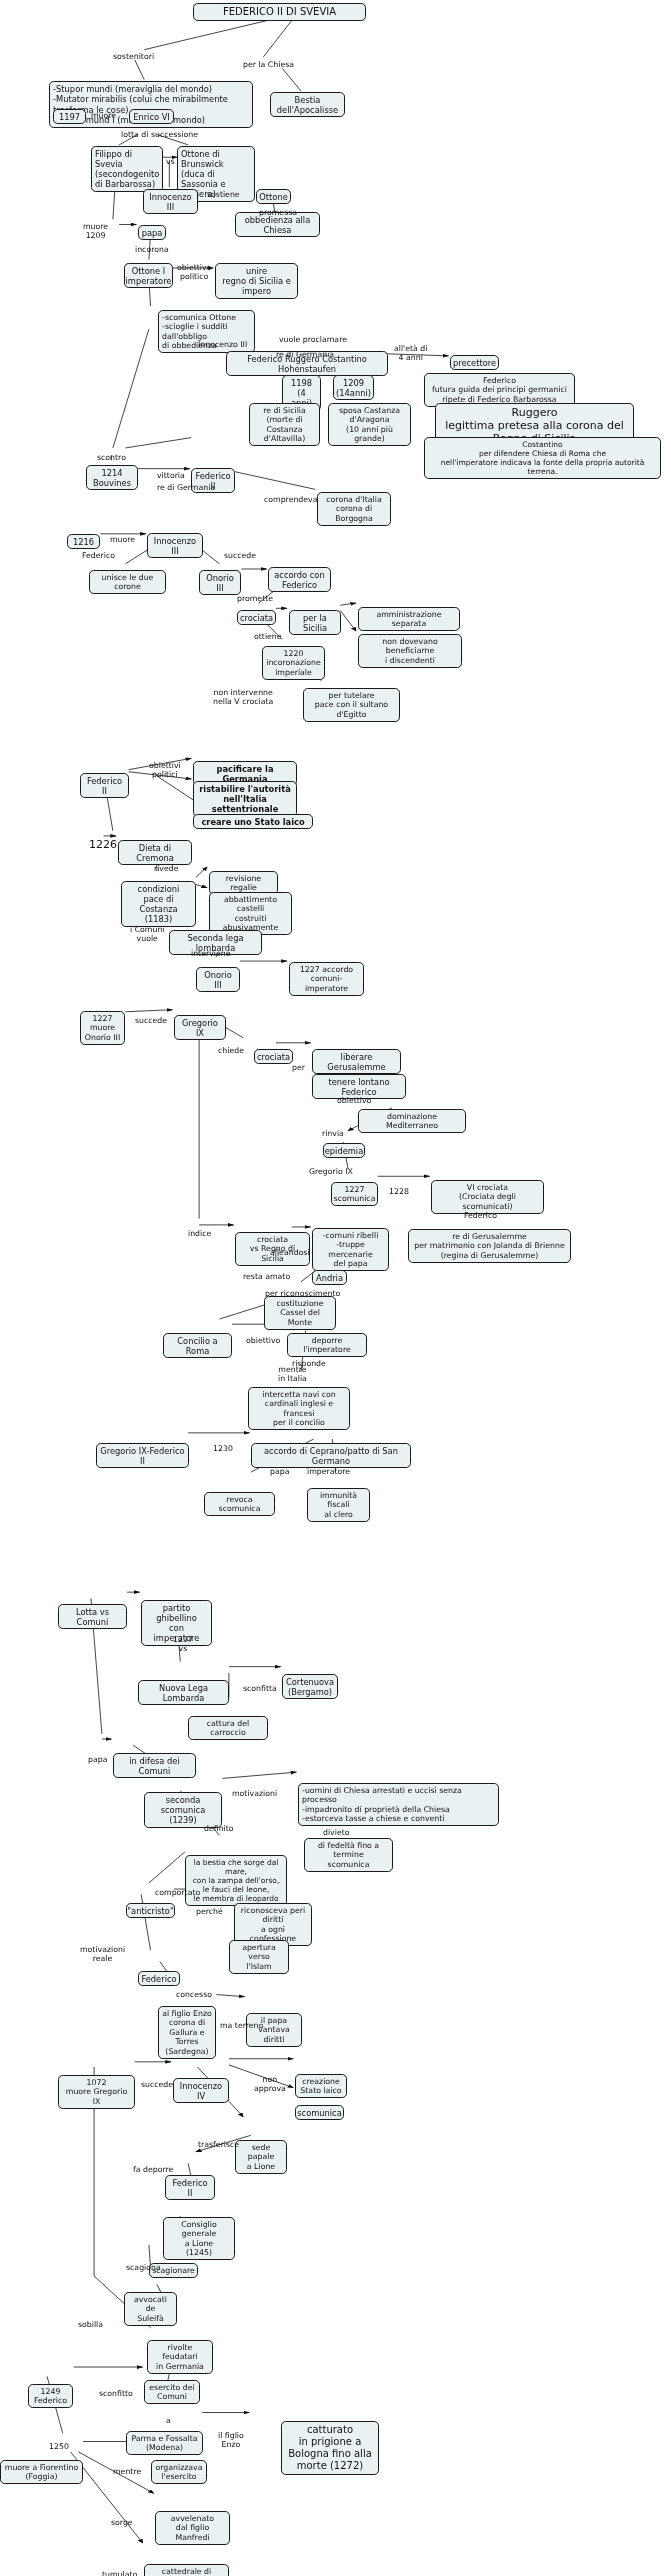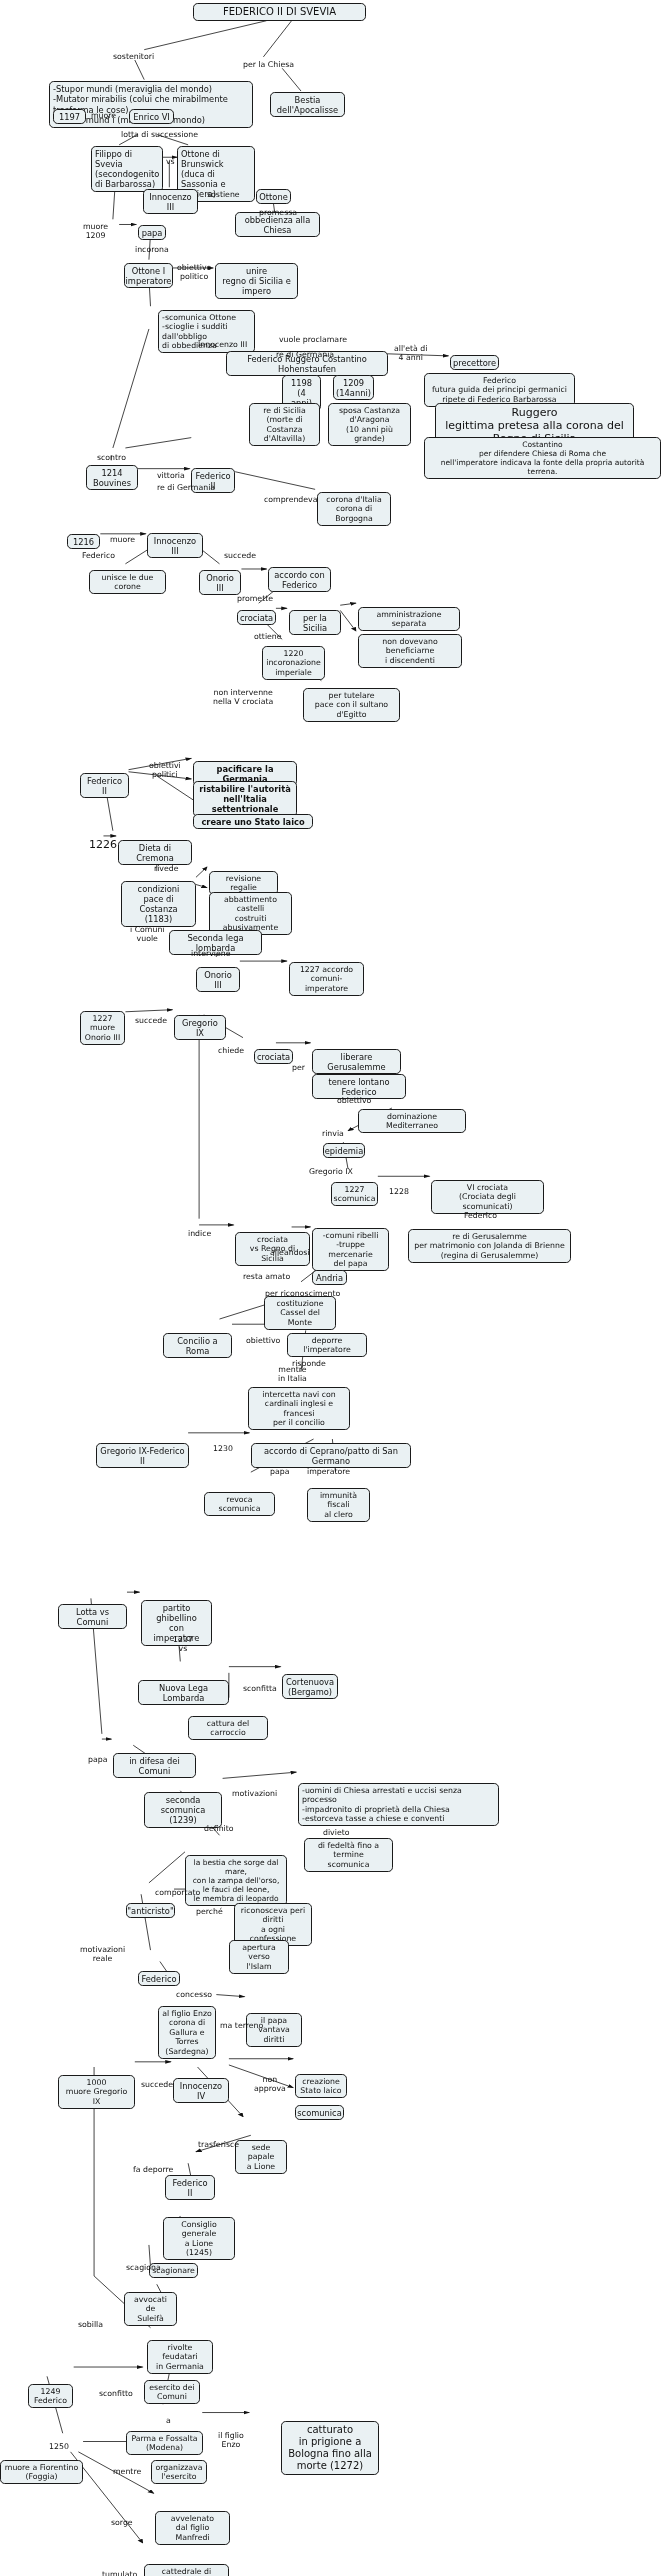--- a/index.html
+++ b/index.html
@@ -298,21 +298,21 @@
       <div class="node" style="left: 126px; top: 1903px; width: 49px; min-height: 11.5px; font-size: 8.3px;">"anticristo"</div>
       <div class="node" style="left: 229px; top: 1940px; width: 60px; min-height: 18px; font-size: 7.8px;">apertura verso
 l'Islam</div>
       <div class="node" style="left: 138px; top: 1971px; width: 42px; min-height: 11.5px; font-size: 8.3px;">Federico</div>
       <div class="node" style="left: 158px; top: 2006px; width: 58px; min-height: 27px; font-size: 7.8px;">al figlio Enzo
 corona di
 Gallura e Torres
 (Sardegna)</div>
       <div class="node" style="left: 246px; top: 2013px; width: 56px; min-height: 18px; font-size: 7.8px;">il papa
 vantava diritti</div>
-      <div class="node" style="left: 58px; top: 2075px; width: 77px; min-height: 19px; font-size: 7.8px;">1000
+      <div class="node" style="left: 58px; top: 2075px; width: 77px; min-height: 19px; font-size: 7.8px;">1072
 muore Gregorio IX</div>
       <div class="node" style="left: 173px; top: 2078px; width: 56px; min-height: 11.5px; font-size: 8.3px;">Innocenzo IV</div>
       <div class="node" style="left: 295px; top: 2074px; width: 52px; min-height: 19px; font-size: 7.8px;">creazione
 Stato laico</div>
       <div class="node" style="left: 295px; top: 2105px; width: 49px; min-height: 11.5px; font-size: 8.3px;">scomunica</div>
       <div class="node" style="left: 235px; top: 2140px; width: 52px; min-height: 19px; font-size: 7.8px;">sede papale
 a Lione</div>
       <div class="node" style="left: 165px; top: 2175px; width: 50px; min-height: 11.5px; font-size: 8.3px;">Federico II</div>
       <div class="node" style="left: 163px; top: 2217px; width: 72px; min-height: 23px; font-size: 7.8px;">Consiglio generale
 a Lione

